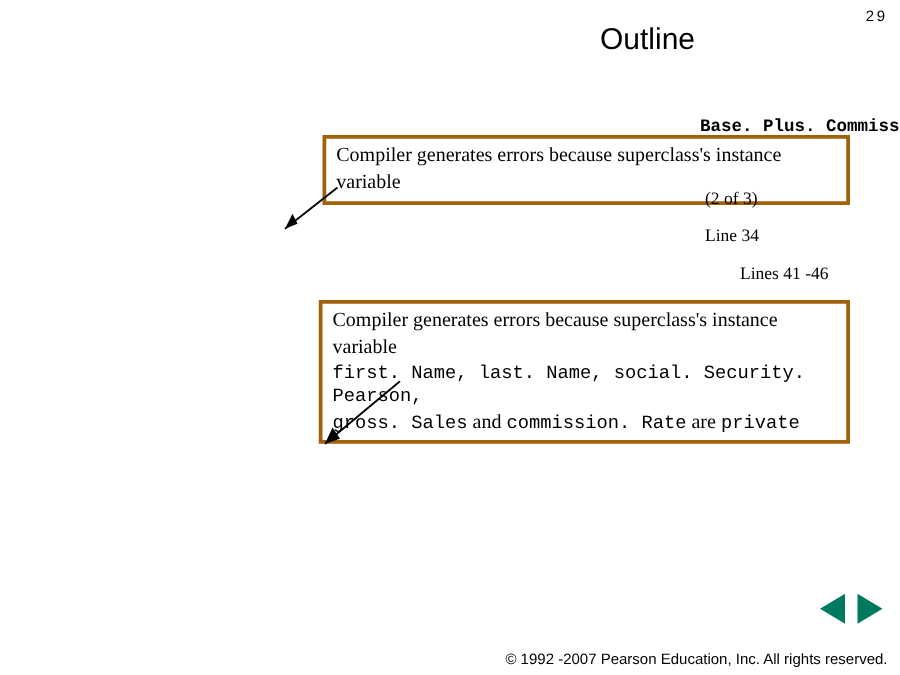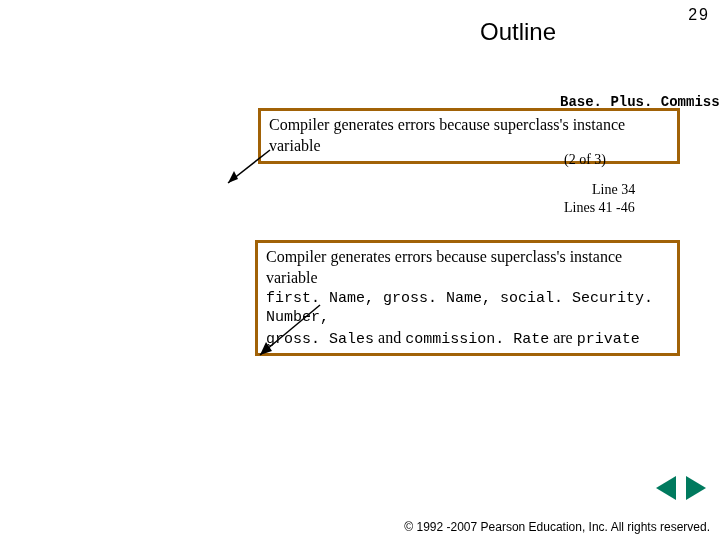--- a/index.html
+++ b/index.html
@@ -12,21 +12,21 @@
     font-size: 16px;
     color: #000;
     overflow: hidden;
     position: relative;
   }
   .page-num {
     position: absolute;
     top: 6px;
     right: 10px;
     font-family: Arial, Helvetica, sans-serif;
-    font-size: 16px;
+    font-size: 12px;
     letter-spacing: 2px;
   }
   .title {
     position: absolute;
     top: 18px;
     left: 480px;
     font-family: Arial, Helvetica, sans-serif;
     font-size: 24px;
   }
   .file-label {
@@ -64,22 +64,22 @@
     font-size: 16px;
   }
   .ref-pages {
     position: absolute;
     left: 564px;
     font-family: "Times New Roman", Times, serif;
     font-size: 14px;
     text-align: center;
   }
   .ref1 { top: 152px; }
-  .ref2 { top: 182px; margin-left: 28px; }
-  .ref3 { top: 200px; }
+  .ref2 { top: 182px; }
+  .ref3 { top: 212px; margin-left: 28px; }
   .arrow-svg {
     position: absolute;
     overflow: visible;
   }
   .nav {
     position: absolute;
     bottom: 36px;
     right: 14px;
   }
   .nav-btn {
@@ -122,21 +122,21 @@
   <line x1="50" y1="5" x2="8" y2="38" stroke="#000" stroke-width="1.5"></line>
   <polygon points="8,38 18,34 14,26" fill="#000"></polygon>
 </svg>
 
 <div class="ref-pages ref1">(2 of 3)</div>
 <div class="ref-pages ref2">Line 34</div>
 <div class="ref-pages ref3">Lines 41 -46</div>
 
 <div class="callout callout2">
   <div class="serif">Compiler generates errors because superclass's instance variable</div>
-  <div class="code">first. Name, gross. Name, social. Security. Number,</div>
+  <div class="code">first. Name, last. Name, social. Security. Pearson,</div>
   <div>
     <span class="code">gross. Sales</span><span class="serif"> and </span><span class="code">commission. Rate</span><span class="serif"> are </span><span class="code">private</span>
   </div>
 </div>
 
 <svg class="arrow-svg" style="left:250px; top:300px;" width="80" height="70">
   <line x1="70" y1="5" x2="10" y2="55" stroke="#000" stroke-width="1.5"></line>
   <polygon points="10,55 22,51 16,42" fill="#000"></polygon>
 </svg>
 

